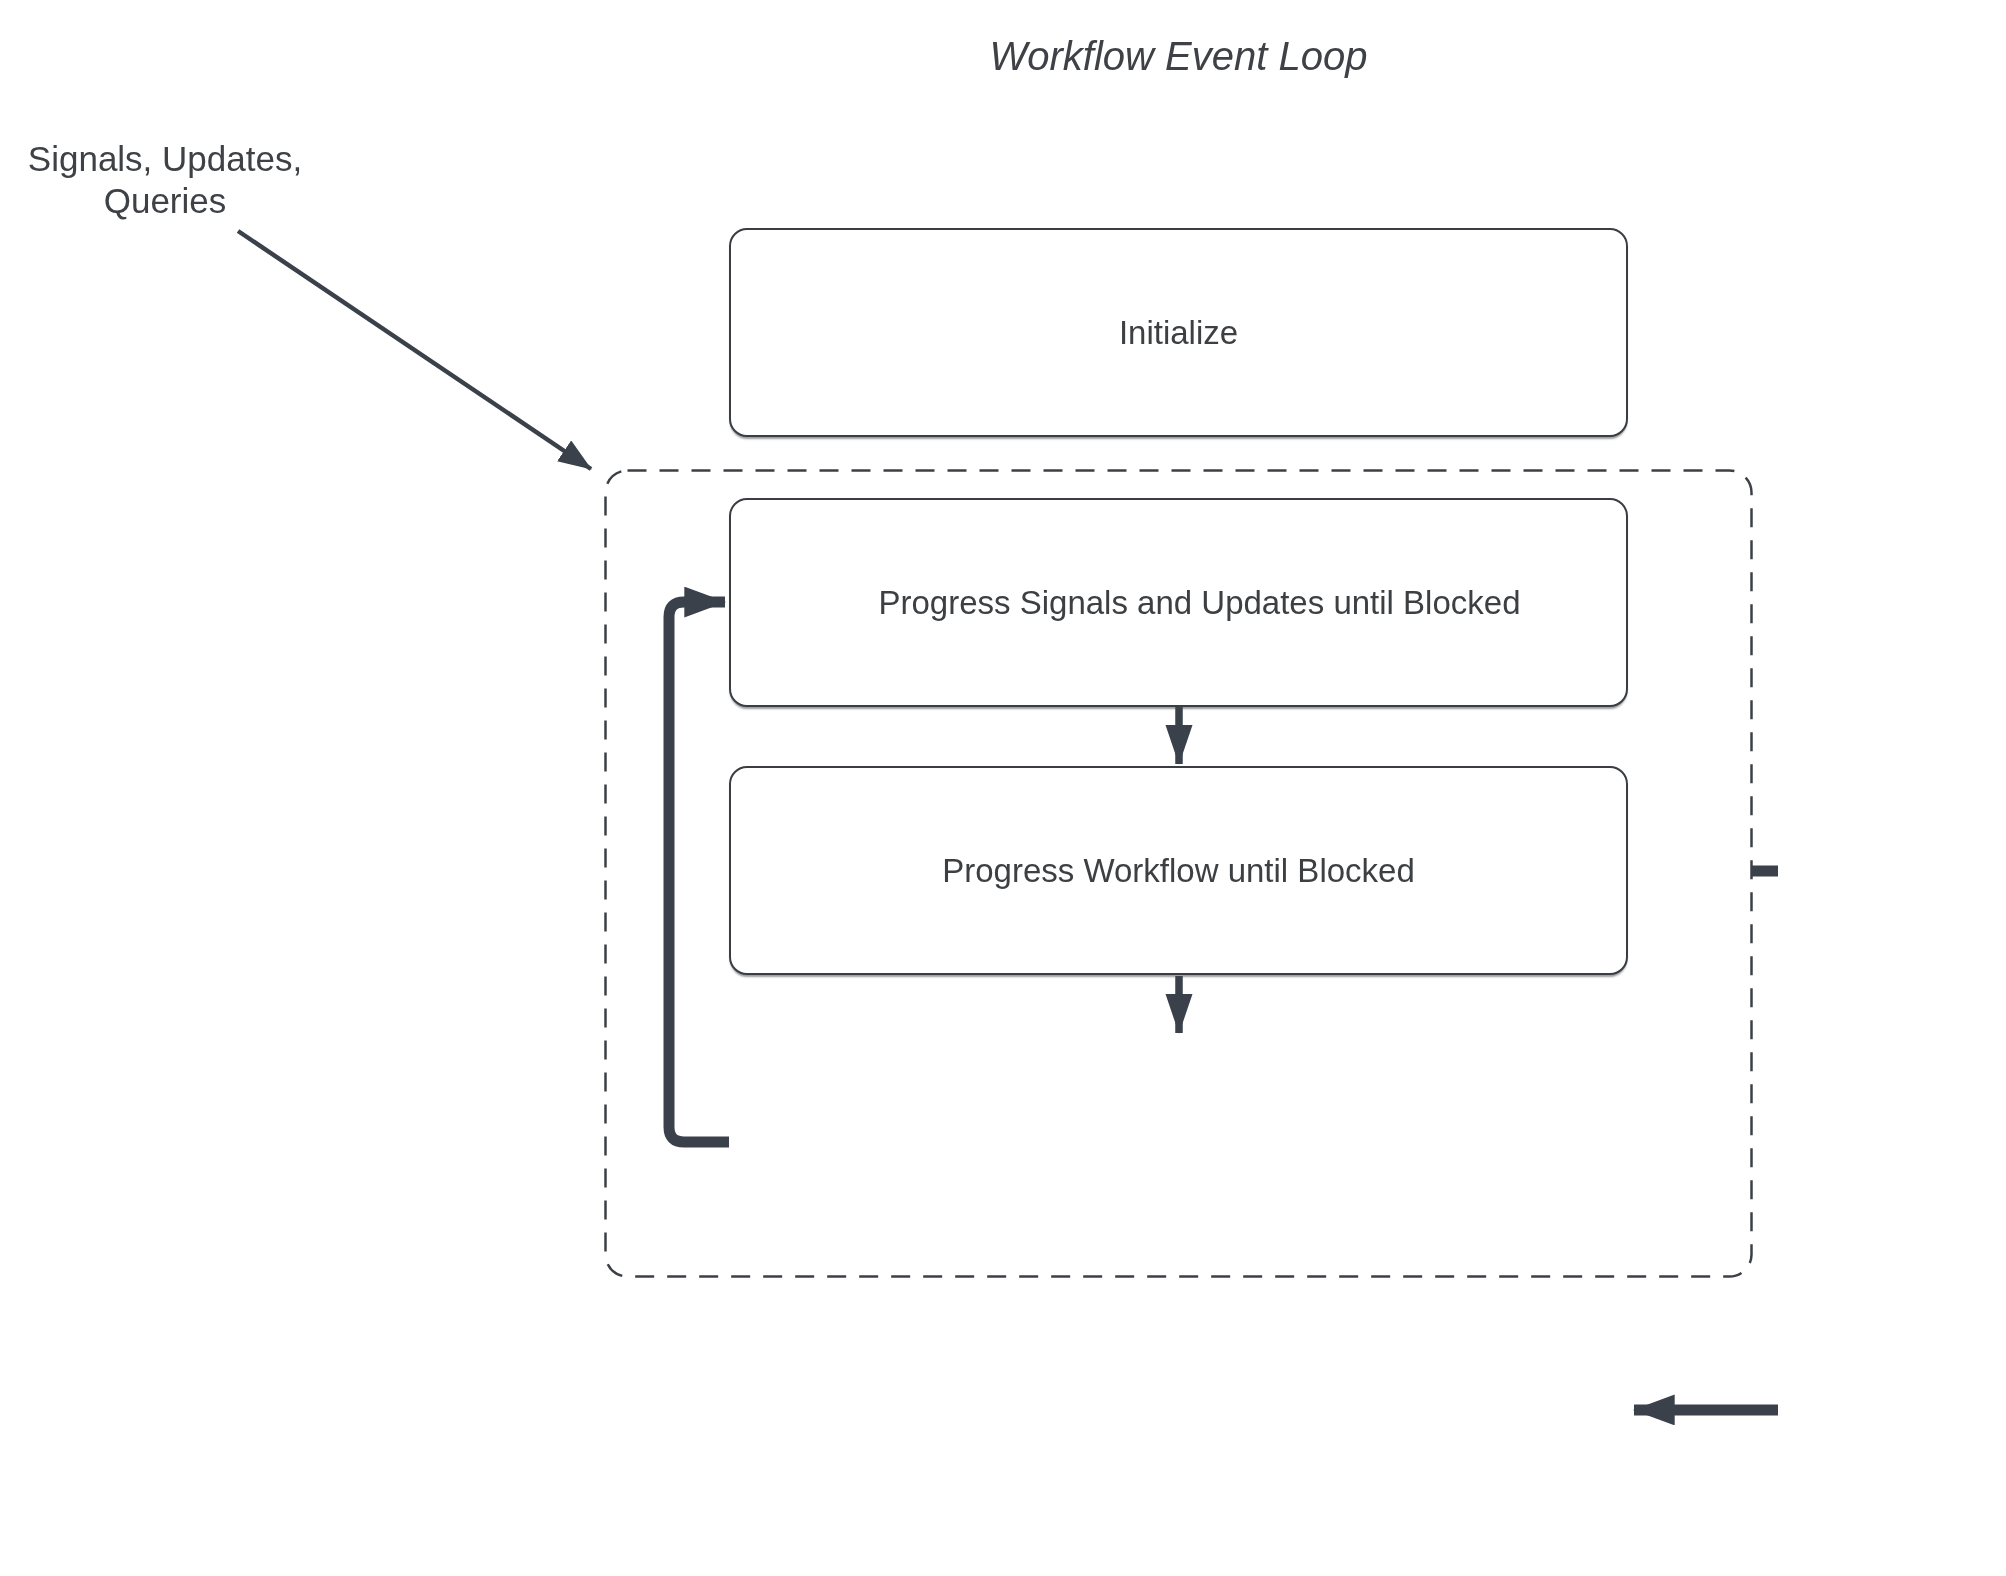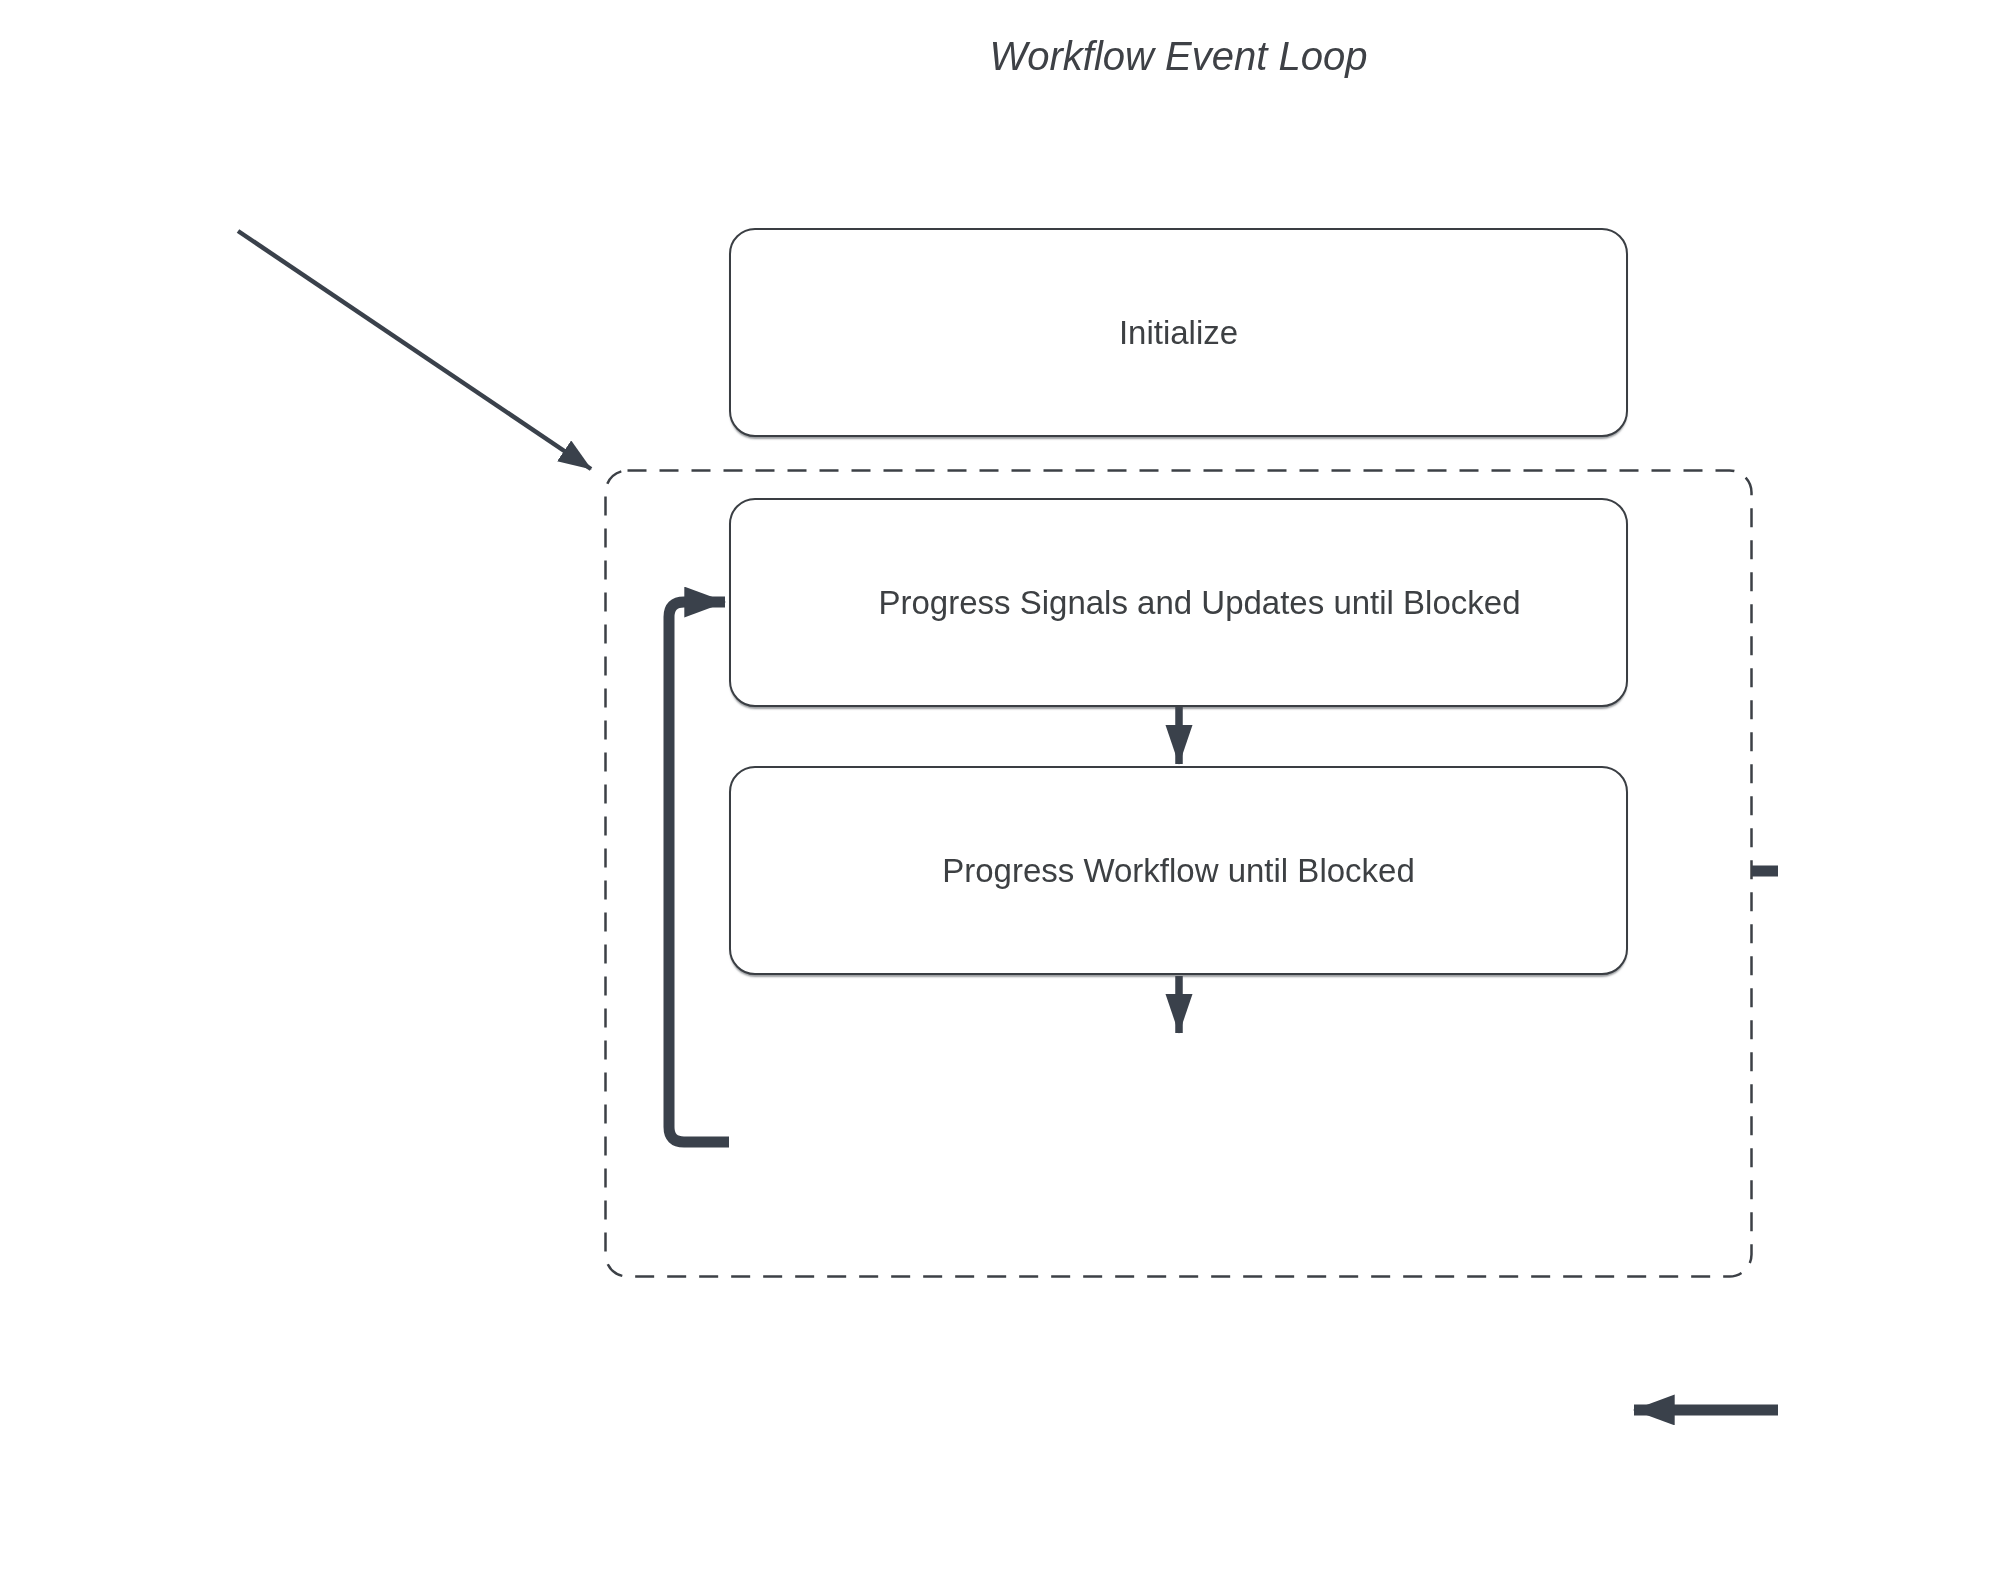--- a/index.html
+++ b/index.html
@@ -47,21 +47,21 @@
     z-index: 3;
   }
   .node {
     position: absolute;
     left: 729px;
     width: 899px;
     height: 209px;
     box-sizing: border-box;
     background: #ffffff;
     border: 2.5px solid #3a3e43;
-    border-radius: 26px;
+    border-radius: 18px;
     box-shadow: 0 3px 2px -1px rgba(70, 74, 80, 0.55);
     display: flex;
     align-items: center;
     justify-content: center;
     z-index: 2;
   }
   .node .node-label {
     font-size: 33px;
     color: #3d4043;
     text-align: center;
@@ -99,20 +99,24 @@
 
     <path d="M1179,976 L1179,1033" fill="none" stroke="#3a414b" stroke-width="7.5" marker-end="url(#ah-mid)"></path>
 
     <path d="M729,1142 L684,1142 Q669,1142 669,1127 L669,617 Q669,602 684,602 L725,602" fill="none" stroke="#3a414b" stroke-width="11" stroke-linecap="butt" marker-end="url(#ah-thick)"></path>
 
     <path d="M1752,871 L1800,871 Q1815,871 1815,886 L1815,1395 Q1815,1410 1800,1410 L1634,1410" fill="none" stroke="#3a414b" stroke-width="11" stroke-linecap="butt" marker-end="url(#ah-thick)"></path>
   </svg>
 
   <div class="diagram-title">Workflow Event Loop</div>
 
+  <div class="annotation">
+    <div>Signals, Updates,</div>
+    <div>Queries</div>
+  </div>
 
   <div class="node" id="node-initialize">
     <span class="node-label">Initialize</span>
   </div>
 
   <div class="node" id="node-progress-signals">
     <span class="node-label">Progress Signals and Updates until Blocked</span>
   </div>
 
   <div class="node" id="node-progress-workflow">

